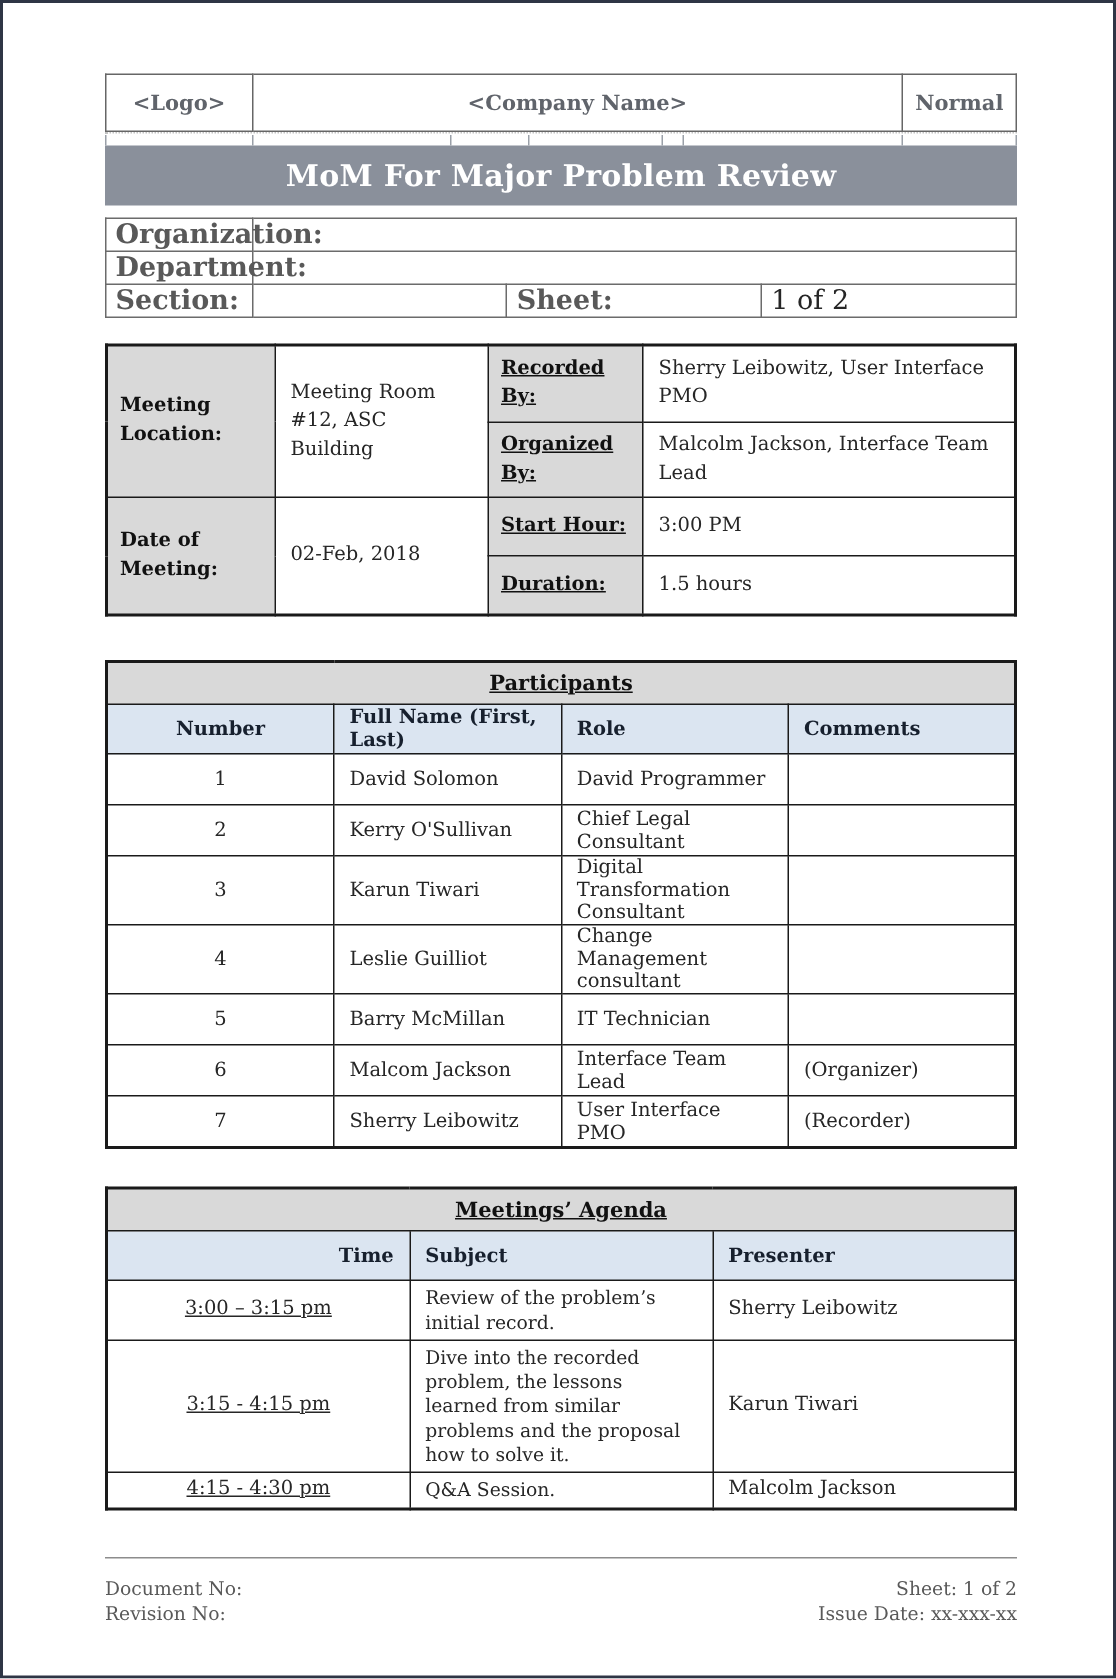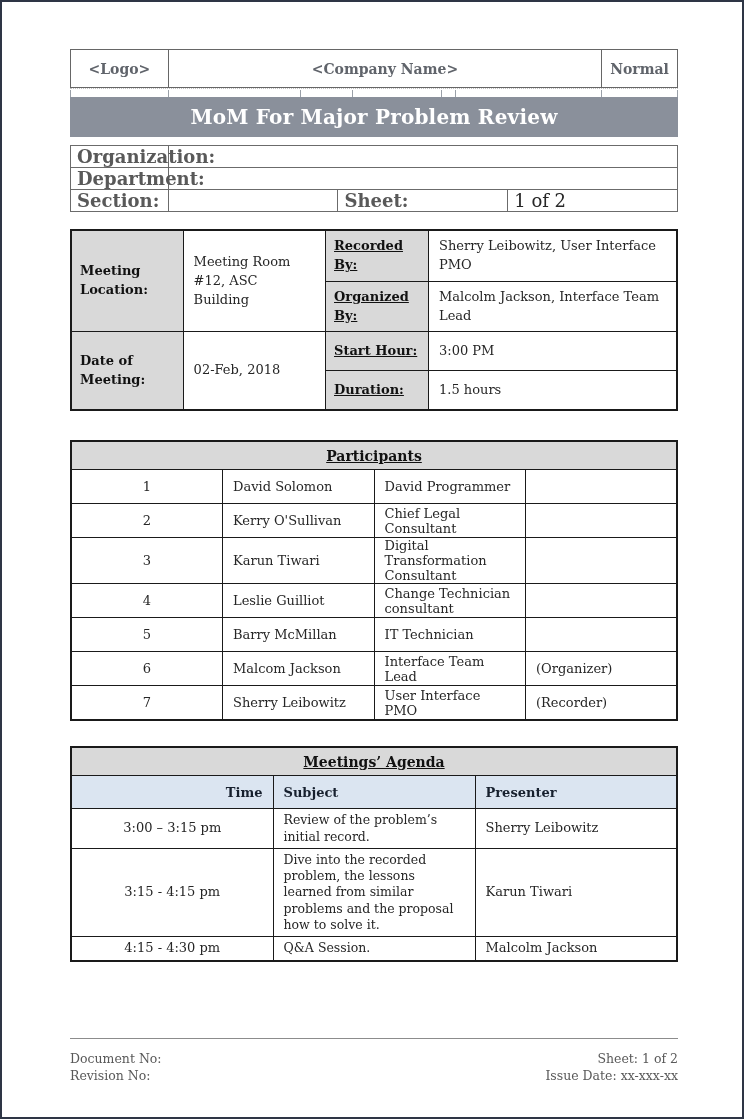--- a/index.html
+++ b/index.html
@@ -75,21 +75,21 @@
   .participants .c-num{width:11.3%;text-align:center;padding:0;}
   .participants .c-name{width:29.5%;}
   .participants .c-role{width:34%;}
   .participants th.c-num{text-align:center;}
 
   .agenda{margin-top:25px;}
   .agenda .c-time{width:21.2%;text-align:center;padding:0;}
   .agenda .c-subj{width:49.8%;}
   .agenda th.c-time{text-align:right;}
   .agenda tbody td{padding:3px 10px;line-height:1.3;}
-  .agenda tbody td.c-time{padding:3px 0;}
+  .agenda tbody td.c-time{padding:3px 0;text-decoration:underline;}
   .agenda tbody td.c-subj{font-size:12.5px;}
   .agenda tbody td + td{border-left:1px solid var(--purple);}
   .agenda .r-short td{height:24px;}
   .agenda .r-tall td{height:53px;}
 
   
   .footer{position:absolute;left:68px;top:1036px;width:608px;
     border-top:1px solid #8c8c8c;padding-top:12px;display:flex;
     justify-content:space-between;font-size:12.5px;color:var(--gray-text);line-height:1.35;}
   .footer .right{text-align:right;}
@@ -166,20 +166,26 @@
         <td class="val">1.5 hours</td>
       </tr>
     </tbody>
       </table>
 
     <table class="grid participants">
       <tbody>
           <tr class="titlerow">
         <td colspan="4">Participants</td>
       </tr>
+      <tr class="headrow">
+        <th class="c-num">Number</th>
+        <th class="c-name">Full Name (First, Last)</th>
+        <th class="c-role">Role</th>
+        <th>Comments</th>
+      </tr>
       <tr>
         <td class="c-num">1</td>
         <td class="c-name">David Solomon</td>
         <td class="c-role">David Programmer</td>
         <td></td>
       </tr>
       <tr>
         <td class="c-num">2</td>
         <td class="c-name">Kerry O'Sullivan</td>
         <td class="c-role">Chief Legal Consultant</td>
@@ -187,21 +193,21 @@
       </tr>
       <tr>
         <td class="c-num">3</td>
         <td class="c-name">Karun Tiwari</td>
         <td class="c-role">Digital Transformation Consultant</td>
         <td></td>
       </tr>
       <tr>
         <td class="c-num">4</td>
         <td class="c-name">Leslie Guilliot</td>
-        <td class="c-role">Change Technician consultant</td>
+        <td class="c-role">Change Management consultant</td>
         <td></td>
       </tr>
       <tr>
         <td class="c-num">5</td>
         <td class="c-name">Barry McMillan</td>
         <td class="c-role">IT Technician</td>
         <td></td>
       </tr>
       <tr>
         <td class="c-num">6</td>

